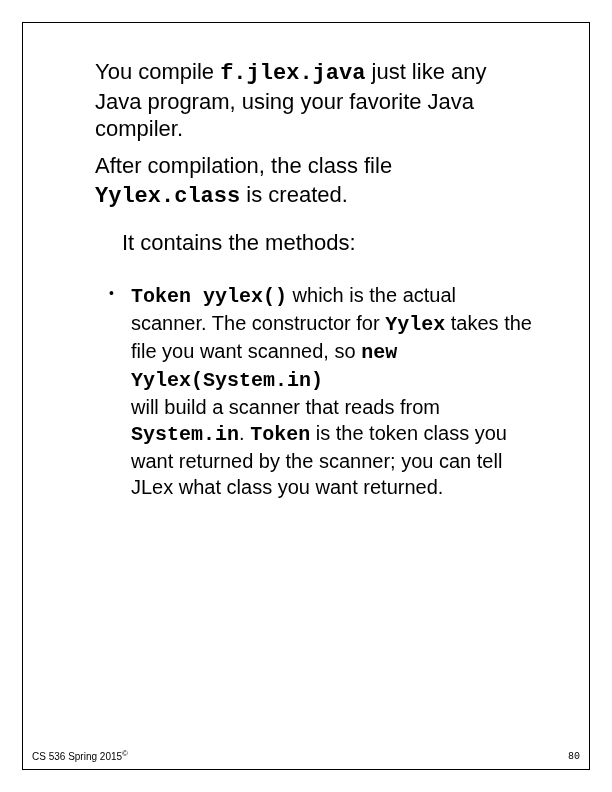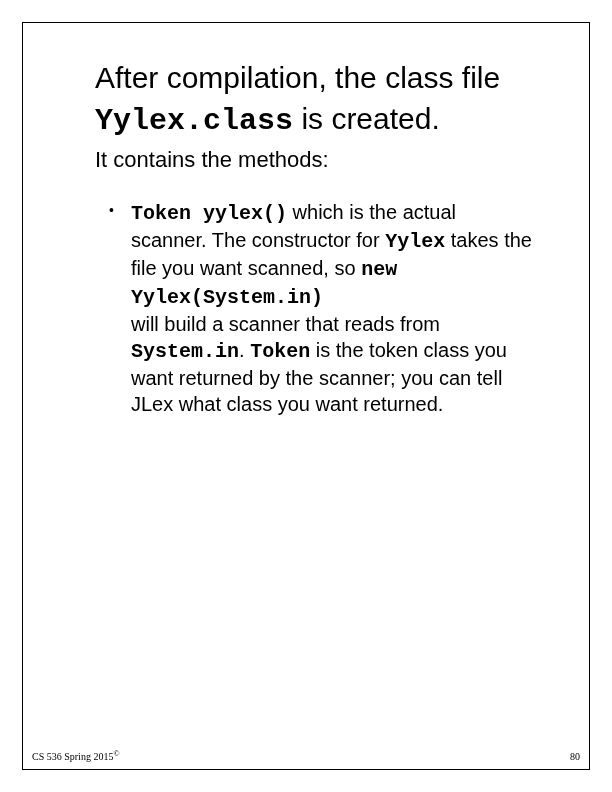--- a/index.html
+++ b/index.html
@@ -27,28 +27,29 @@
       top: 58px;
       left: 95px;
       right: 80px;
     }
     .para1 {
       font-size: 22px;
       line-height: 1.25;
       margin-bottom: 8px;
     }
     .para2 {
-      font-size: 30px;
+      font-size: 22px;
       line-height: 1.35;
-      margin-bottom: 4px;
+      margin-bottom: 16px;
     }
     .para3 {
       font-size: 22px;
       line-height: 1.35;
       margin-bottom: 14px;
+      margin-left: 27px;
     }
     .mono {
       font-family: "Courier New", Courier, monospace;
       font-weight: bold;
     }
     ul {
       list-style: none;
       padding-left: 20px;
       margin-top: 24px;
     }
@@ -64,41 +65,44 @@
       position: absolute;
       left: -6px;
       top: 2px;
       font-size: 14px;
     }
     .footer-left {
       position: absolute;
       bottom: 30px;
       left: 32px;
       font-size: 10px;
-      font-family: Liberation Serif, serif;
+      font-family: Liberation Sans, sans-serif;
       text-align: center;
     }
     .footer-left .copy {
       font-size: 8px;
       vertical-align: super;
     }
     .footer-right {
       position: absolute;
       bottom: 30px;
       right: 32px;
       font-size: 10px;
-      font-family: Liberation Serif, serif;
+      font-family: Liberation Mono, monospace;
     }
   </style>
 </head>
 <body>
 
 <div class="page-border"></div>
 
 <div class="content">
+  <p class="para1">
+    <span>You compile </span><span class="mono">f.jlex.java</span><span> just like any Java program, using your favorite Java compiler.</span>
+  </p>
   <p class="para2">
     <span>After compilation, the class file </span><span class="mono">Yylex.class</span><span> is created.</span>
   </p>
   <p class="para3">
     <span>It contains the methods:</span>
   </p>
   <ul>
     <li>
       <span class="mono">Token yylex()</span><span> which is the actual scanner. The constructor for </span><span class="mono">Yylex</span><span> takes the file you want scanned, so </span><span class="mono">new Yylex(System.in)</span><br><span> will build a scanner that reads from </span><span class="mono">System.in</span><span>. </span><span class="mono">Token</span><span> is the token class you want returned by the scanner; you can tell JLex what class you want returned.</span>
     </li>

